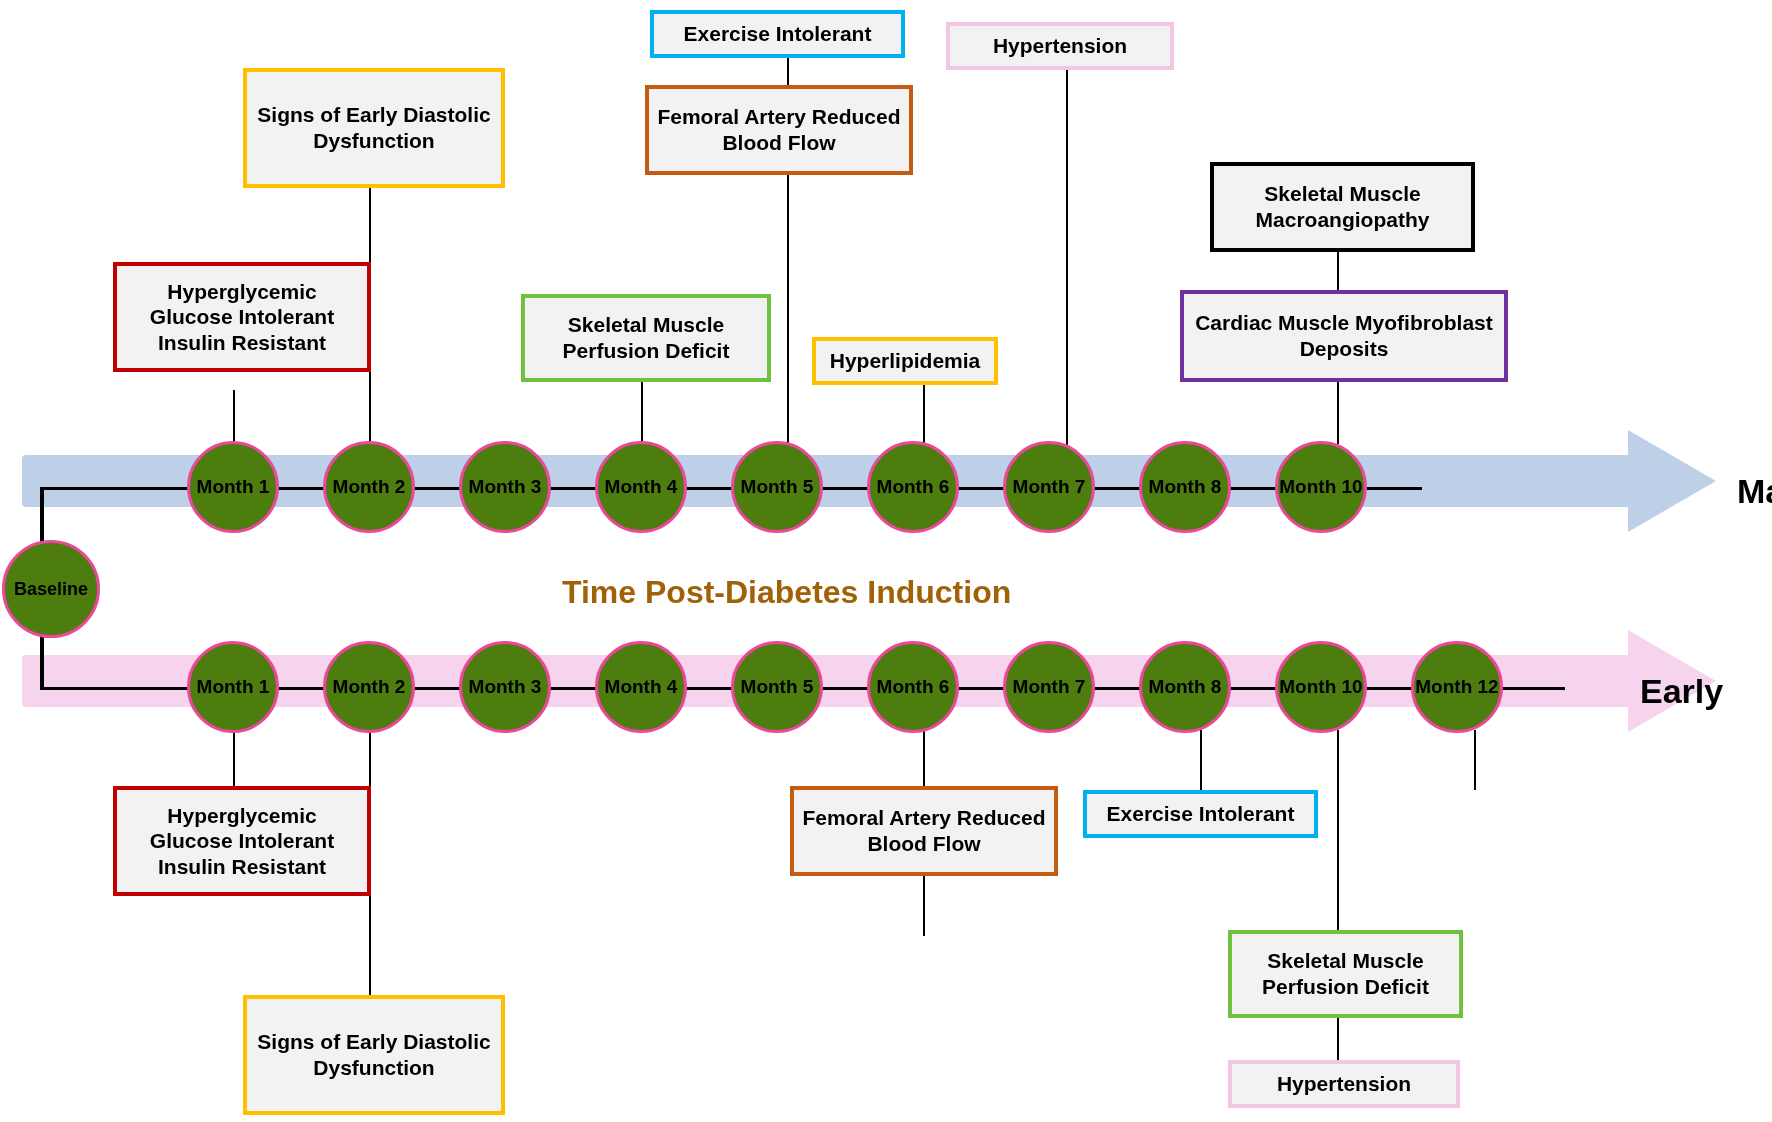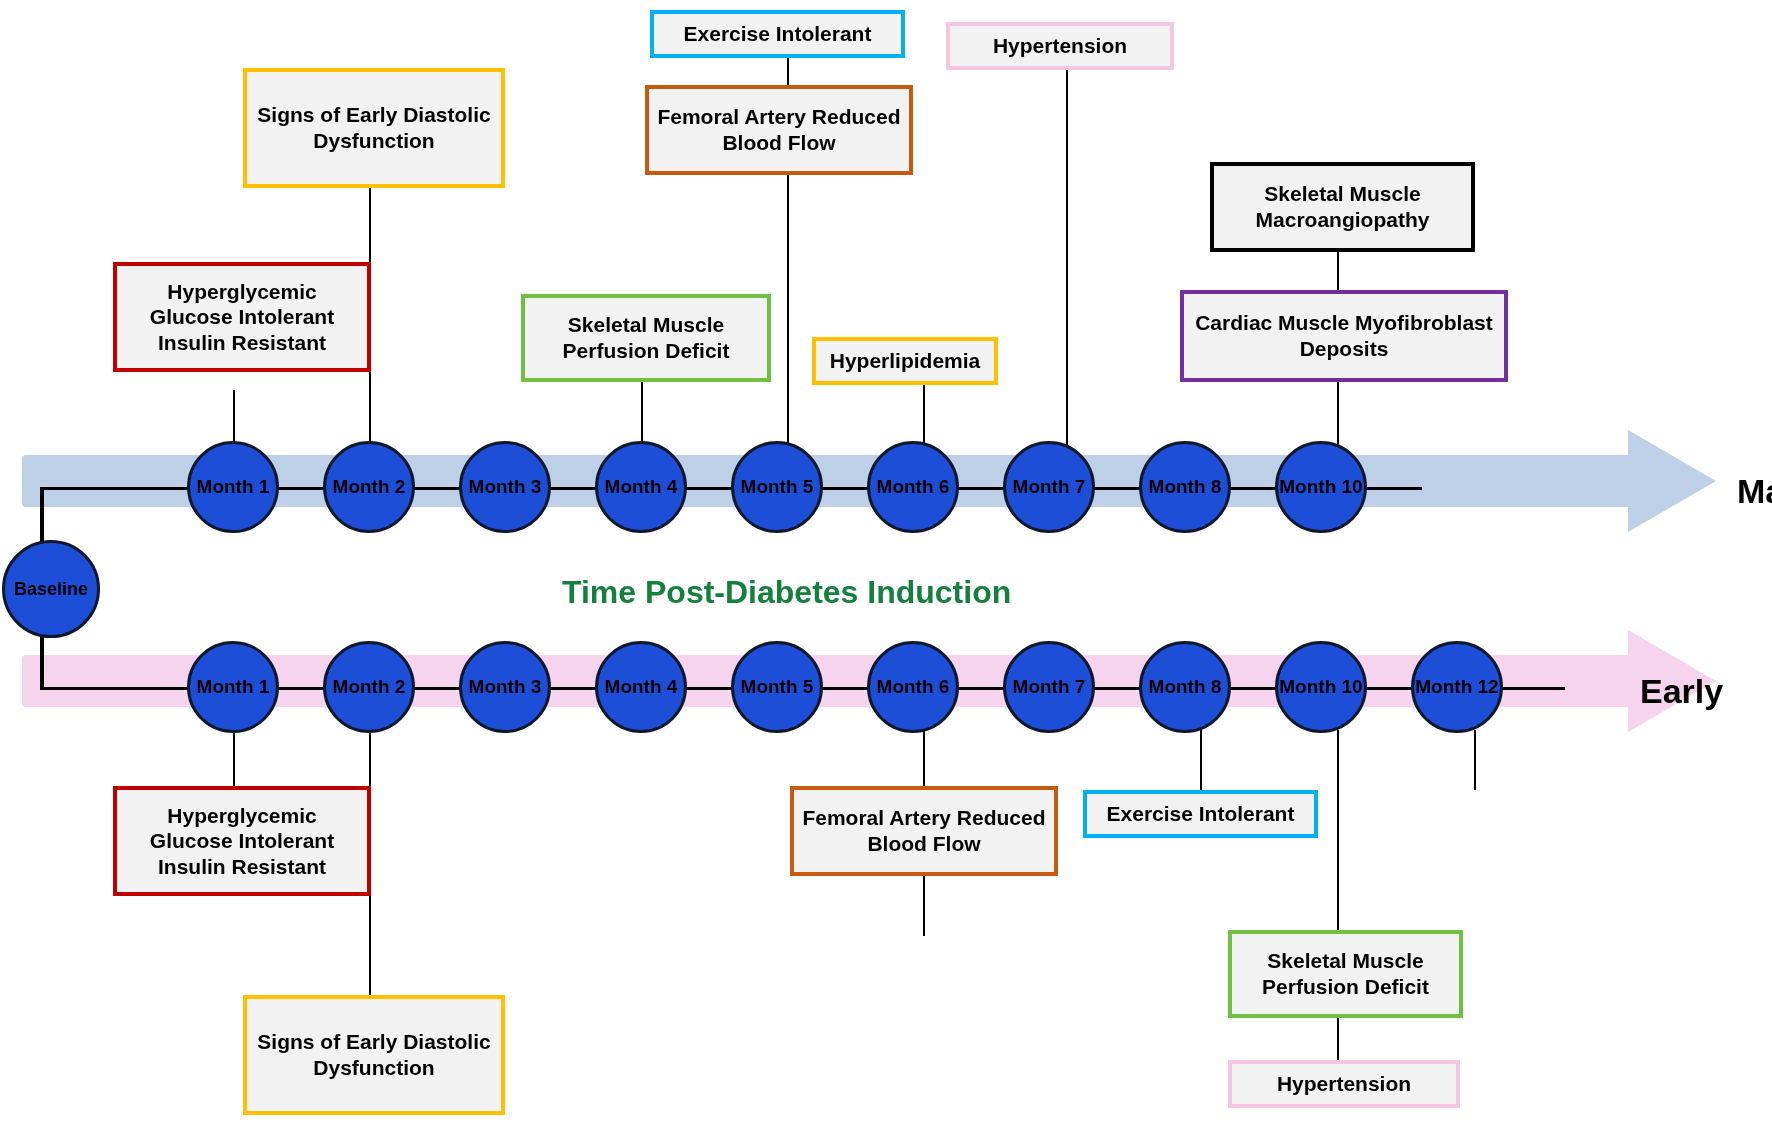--- a/index.html
+++ b/index.html
@@ -30,22 +30,22 @@
   .timeline-line {
     position: absolute;
     background: #000000;
     height: 3px;
   }
   .node {
     position: absolute;
     width: 92px;
     height: 92px;
     border-radius: 50%;
-    border: 3px solid #0f172a;
-    background: #1d4ed8;
+    border: 3px solid #ec4899;
+    background: #4d7c0f;
     box-sizing: border-box;
     display: flex;
     align-items: center;
     justify-content: center;
     text-align: center;
     font-size: 19px;
     font-weight: bold;
     color: #000000;
     z-index: 5;
   }
@@ -80,21 +80,21 @@
     position: absolute;
     font-size: 34px;
     font-weight: bold;
     color: #000000;
     z-index: 6;
   }
   .center-title {
     position: absolute;
     font-size: 32px;
     font-weight: bold;
-    color: #15803d;
+    color: #a16207;
     z-index: 6;
     white-space: nowrap;
   }
   .bracket {
     position: absolute;
     border-left: 4px solid #000000;
     z-index: 2;
   }
 </style>
 </head>

